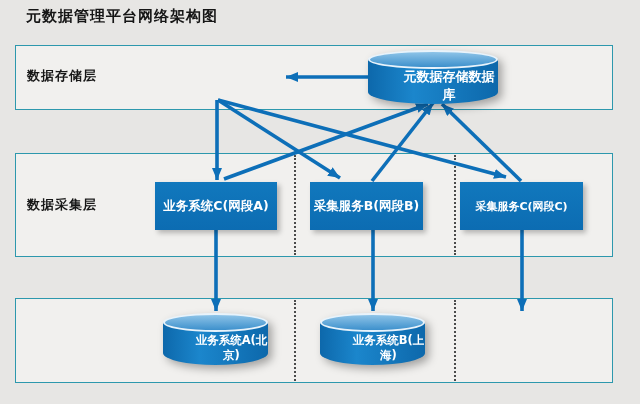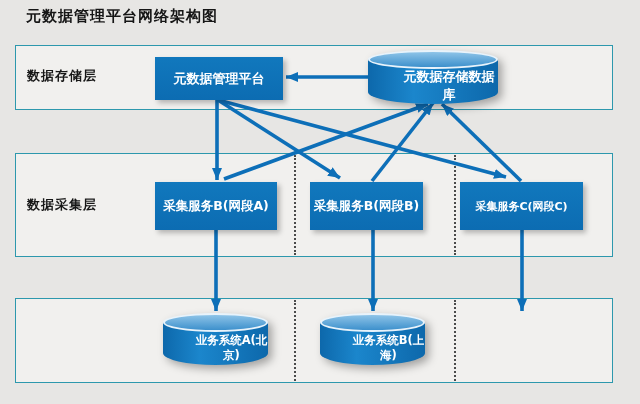--- a/index.html
+++ b/index.html
@@ -127,25 +127,22 @@
       <path d="M218,100 L506,177" marker-end="url(#ah)"></path>
       <path d="M224,179 L428,104" marker-end="url(#ah)"></path>
       <path d="M372,181 L433,103" marker-end="url(#ah)"></path>
       <path d="M521,181 L442,104" marker-end="url(#ah)"></path>
       <path d="M216,230 L216,311" marker-end="url(#ah)"></path>
       <path d="M373,230 L373,311" marker-end="url(#ah)"></path>
       <path d="M522,230 L522,311" marker-end="url(#ah)"></path>
     </g>
   </svg>
 
-  <div class="node node-platform">
-    <span>元数据管理平台</span>
-  </div>
   <div class="node node-collector-a">
-    <span>采集服务B(网段A)</span>
+    <span>业务系统C(网段A)</span>
   </div>
   <div class="node node-collector-b">
     <span>采集服务B(网段B)</span>
   </div>
   <div class="node node-collector-c">
     <span>采集服务C(网段C)</span>
   </div>
 
   <div class="cyl cyl-db">
     <div class="cyl-top"></div>

